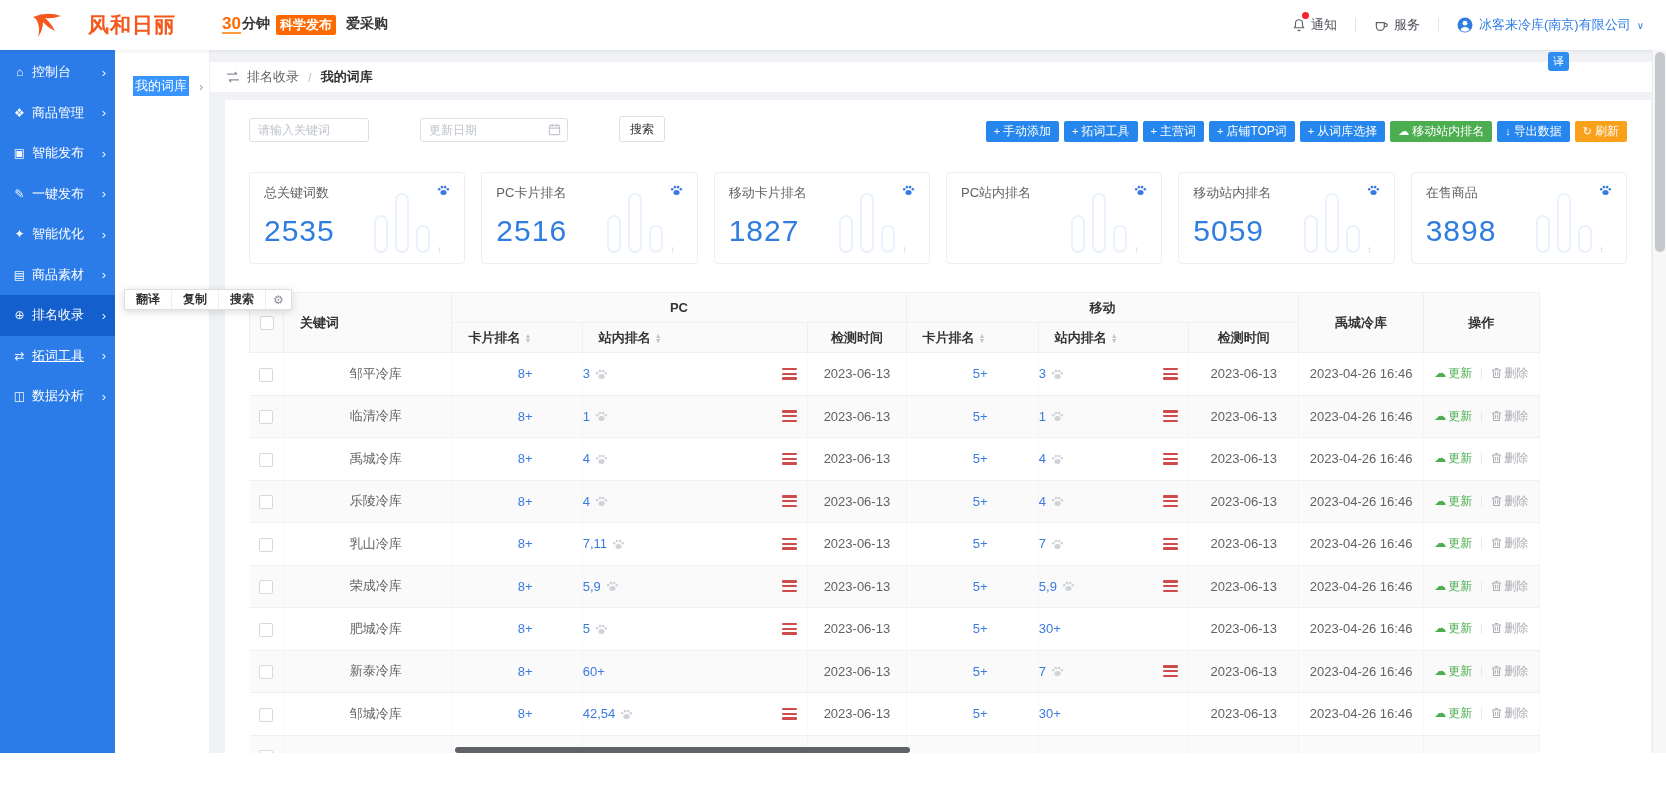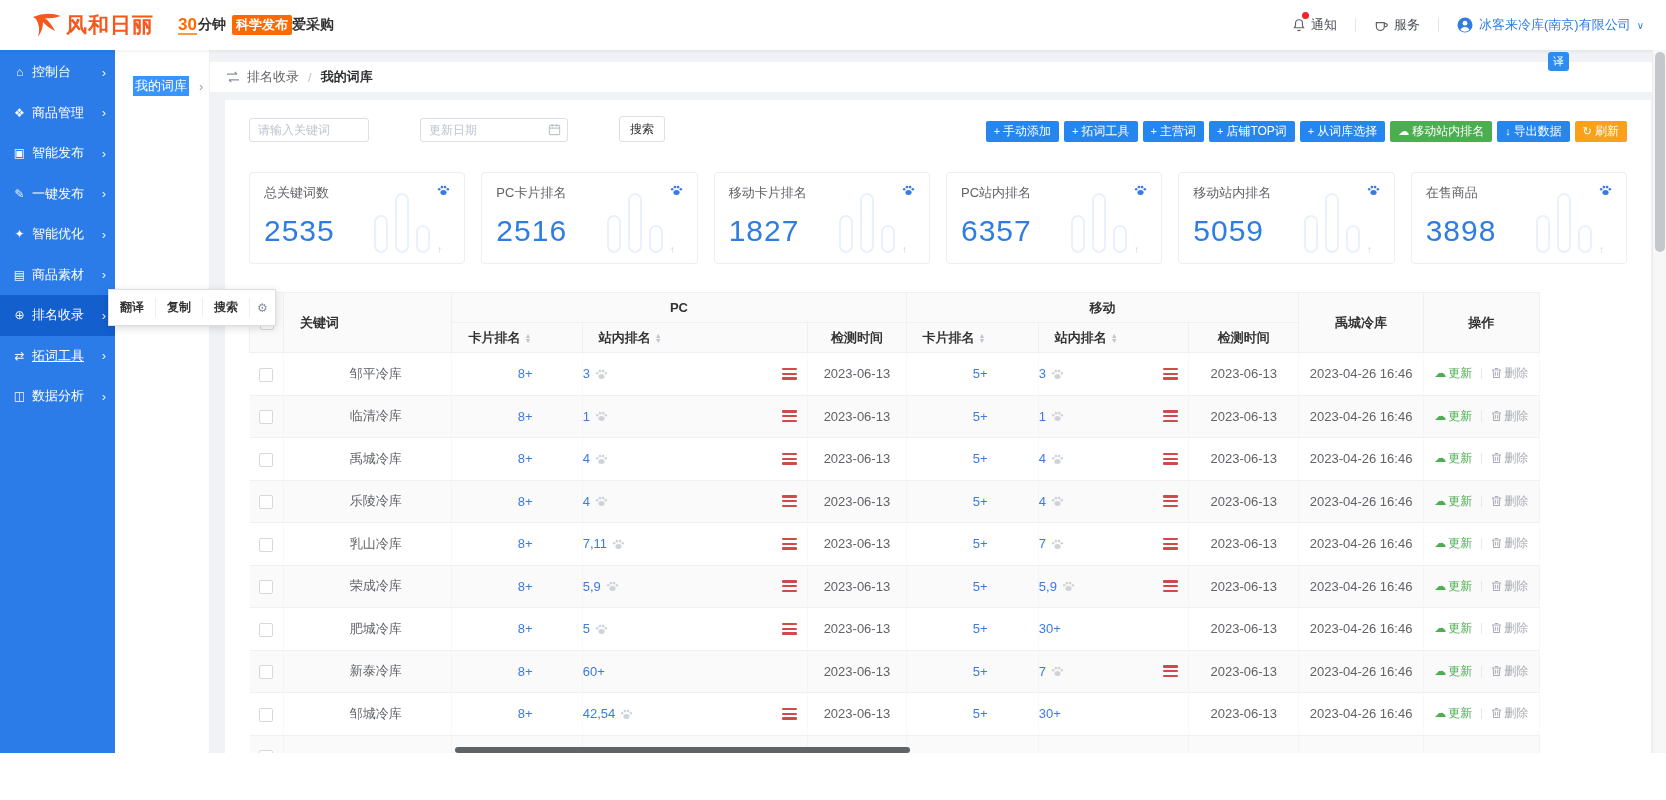--- a/index.html
+++ b/index.html
@@ -4,27 +4,27 @@
 <style>
   * { box-sizing: border-box; margin: 0; padding: 0; }
   html,body { width:1666px; height:800px; background:#fff; font-family:"Liberation Sans","DejaVu Sans",sans-serif; position:relative; overflow:hidden; }
 
   .viewport { position:absolute; left:0; top:0; width:1666px; height:753px; overflow:hidden; background:#f0f2f5; }
 
   
   .topbar { position:absolute; left:0; top:0; width:1666px; height:50px; background:#fff; z-index:30;
             display:flex; align-items:center; justify-content:space-between; padding:0 22px 0 30px;
             box-shadow:0 1px 4px rgba(0,21,41,.08); }
-  .brand { display:flex; align-items:center; gap:2px; }
+  .brand { display:flex; align-items:center; gap:24px; }
   .brand-name { font-size:21px; font-weight:bold; color:#f4581c; letter-spacing:1px; }
-  .tagline { display:flex; align-items:center; margin-left:22px; font-size:14px; color:#333; font-weight:bold; }
+  .tagline { display:flex; align-items:flex-start; margin-left:22px; font-size:14px; color:#333; font-weight:bold; }
   .tl-num { color:#ff6a00; font-size:17px; border-bottom:2px solid #ff9a3c; line-height:1; }
   .tl-unit { margin:0 2px 0 1px; }
   .tl-badge { background:#ff6a00; color:#fff; padding:1px 4px; border-radius:2px; margin-left:4px; font-size:13px; }
-  .tl-suffix { margin-left:0; }
+  .tl-suffix { margin-left:10px; }
   .top-right { display:flex; align-items:center; gap:0; font-size:13px; color:#4a4f57; }
   .top-link { display:flex; align-items:center; gap:5px; padding:0 18px; position:relative; cursor:pointer; }
   .red-dot { position:absolute; top:-4px; left:28px; width:7px; height:7px; border-radius:50%; background:#f5222d; }
   .top-divider { width:1px; height:14px; background:#e3e5e8; }
   .account { display:flex; align-items:center; gap:6px; color:#2f7de1; padding-left:18px; cursor:pointer; }
   .acc-caret { font-size:10px; color:#2f7de1; }
 
   
   .sidebar { position:absolute; left:0; top:50px; bottom:0; width:115px; background:#2b7ce9; z-index:20; padding-top:2px; }
   .side-item { height:40.5px; display:flex; align-items:center; padding:0 9px 0 12px; color:#fff; font-size:13px; cursor:pointer; }
@@ -32,21 +32,21 @@
   .si-icon { width:15px; font-size:12px; margin-right:5px; text-align:center; opacity:.95; }
   .si-label.ul { text-decoration:underline; }
   .si-chev { margin-left:auto; font-size:13px; opacity:.9; }
 
   .subsidebar { position:absolute; left:115px; top:50px; bottom:0; width:95px; background:#fff; z-index:10; border-right:1px solid #f0f0f0; }
   .sub-item { margin-top:26px; padding-left:18px; font-size:13px; display:flex; align-items:center; cursor:pointer; }
   .sub-item .sel { background:#3895fd; color:#fff; padding:1px 2px; }
   .sub-item .chev { color:#9aa0a8; margin-left:10px; font-size:13px; }
 
   
-  .selection-menu { position:absolute; left:108px; top:289px; height:37px; background:#fff; border:1px solid #dcdfe3;
+  .selection-menu { position:absolute; left:124px; top:289px; height:21px; background:#fff; border:1px solid #dcdfe3;
                     box-shadow:0 2px 8px rgba(0,0,0,.15); display:flex; align-items:center; z-index:40; font-size:12px; color:#333; }
   .sm-item { padding:0 11px; border-right:1px solid #eceef0; line-height:19px; cursor:pointer; font-weight:bold; }
   .sm-gear { padding:0 7px; color:#8a8f99; cursor:pointer; font-size:12px; }
 
   
   .content { position:absolute; left:210px; top:50px; right:14px; bottom:0; background:#f0f2f5; overflow:hidden; }
   .breadcrumb-bar { margin-top:12px; height:30px; background:#fff; display:flex; align-items:center; padding:0 16px; font-size:13px; }
   .bc-parent { color:#606266; margin-left:7px; }
   .bc-sep { color:#c0c4cc; margin:0 9px; }
   .bc-current { color:#303133; font-weight:bold; }
@@ -340,21 +340,20 @@
                 <circle cx="8.1" cy="3.1" r="1.35"></circle>
                 <circle cx="10.8" cy="5.2" r="1.25"></circle>
               </svg>
             </div>
             <div class="sc-water">
               <i style="height:38px"></i>
               <i style="height:60px"></i>
               <i style="height:28px"></i>
             </div>
             <span class="sc-up">↑</span>
-            <div class="sc-num">6357</div>
           </div>
           <div class="stat-card">
             <div class="sc-top">
               <span class="sc-title">移动站内排名</span>
               <svg class="paw blue" width="13" height="12" viewBox="0 0 13 12">
                 <ellipse cx="6.5" cy="8.6" rx="3.1" ry="2.5"></ellipse>
                 <circle cx="2.2" cy="5.2" r="1.25"></circle>
                 <circle cx="4.9" cy="3.1" r="1.35"></circle>
                 <circle cx="8.1" cy="3.1" r="1.35"></circle>
                 <circle cx="10.8" cy="5.2" r="1.25"></circle>

